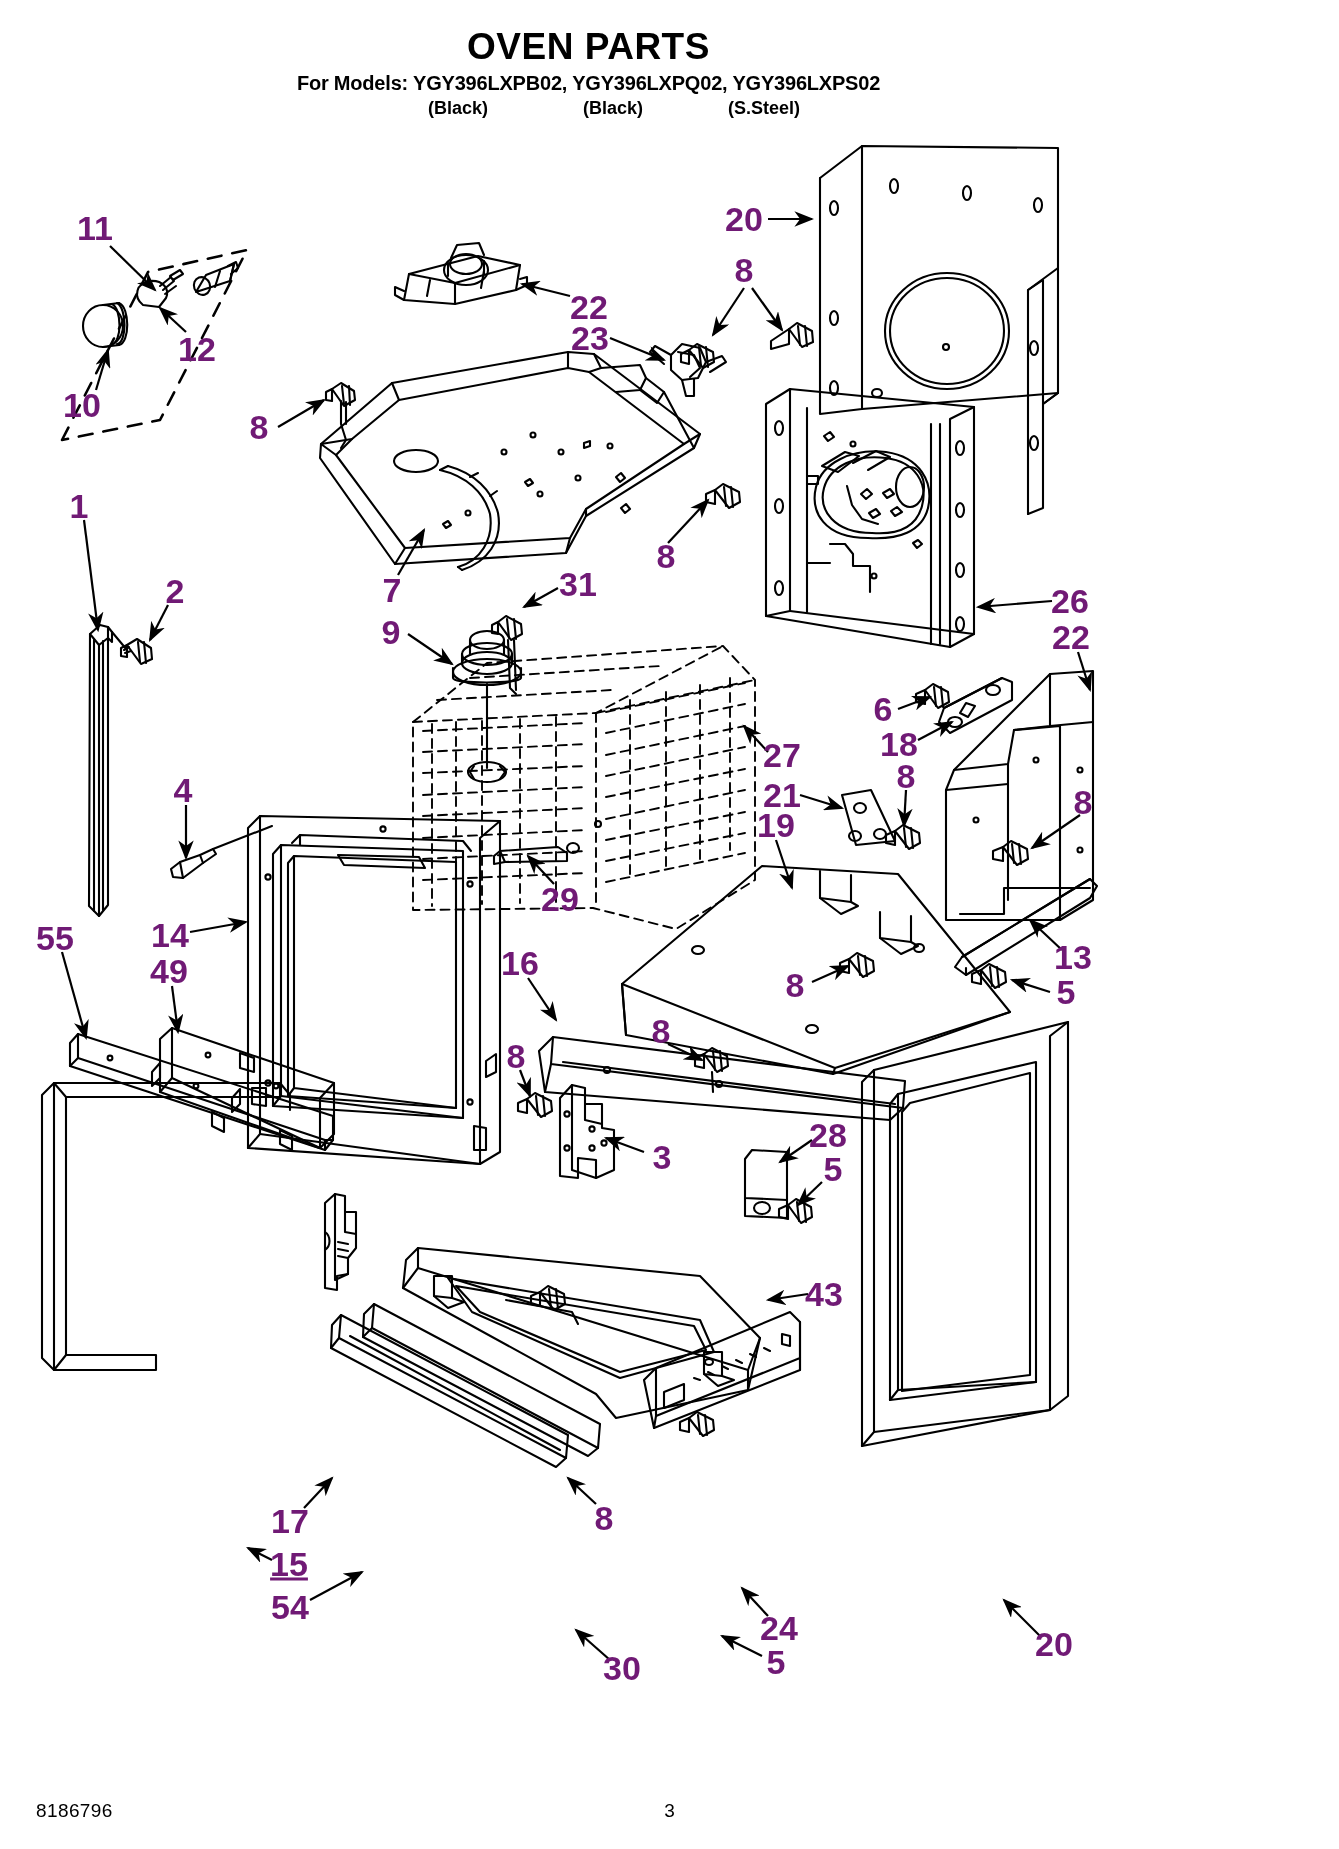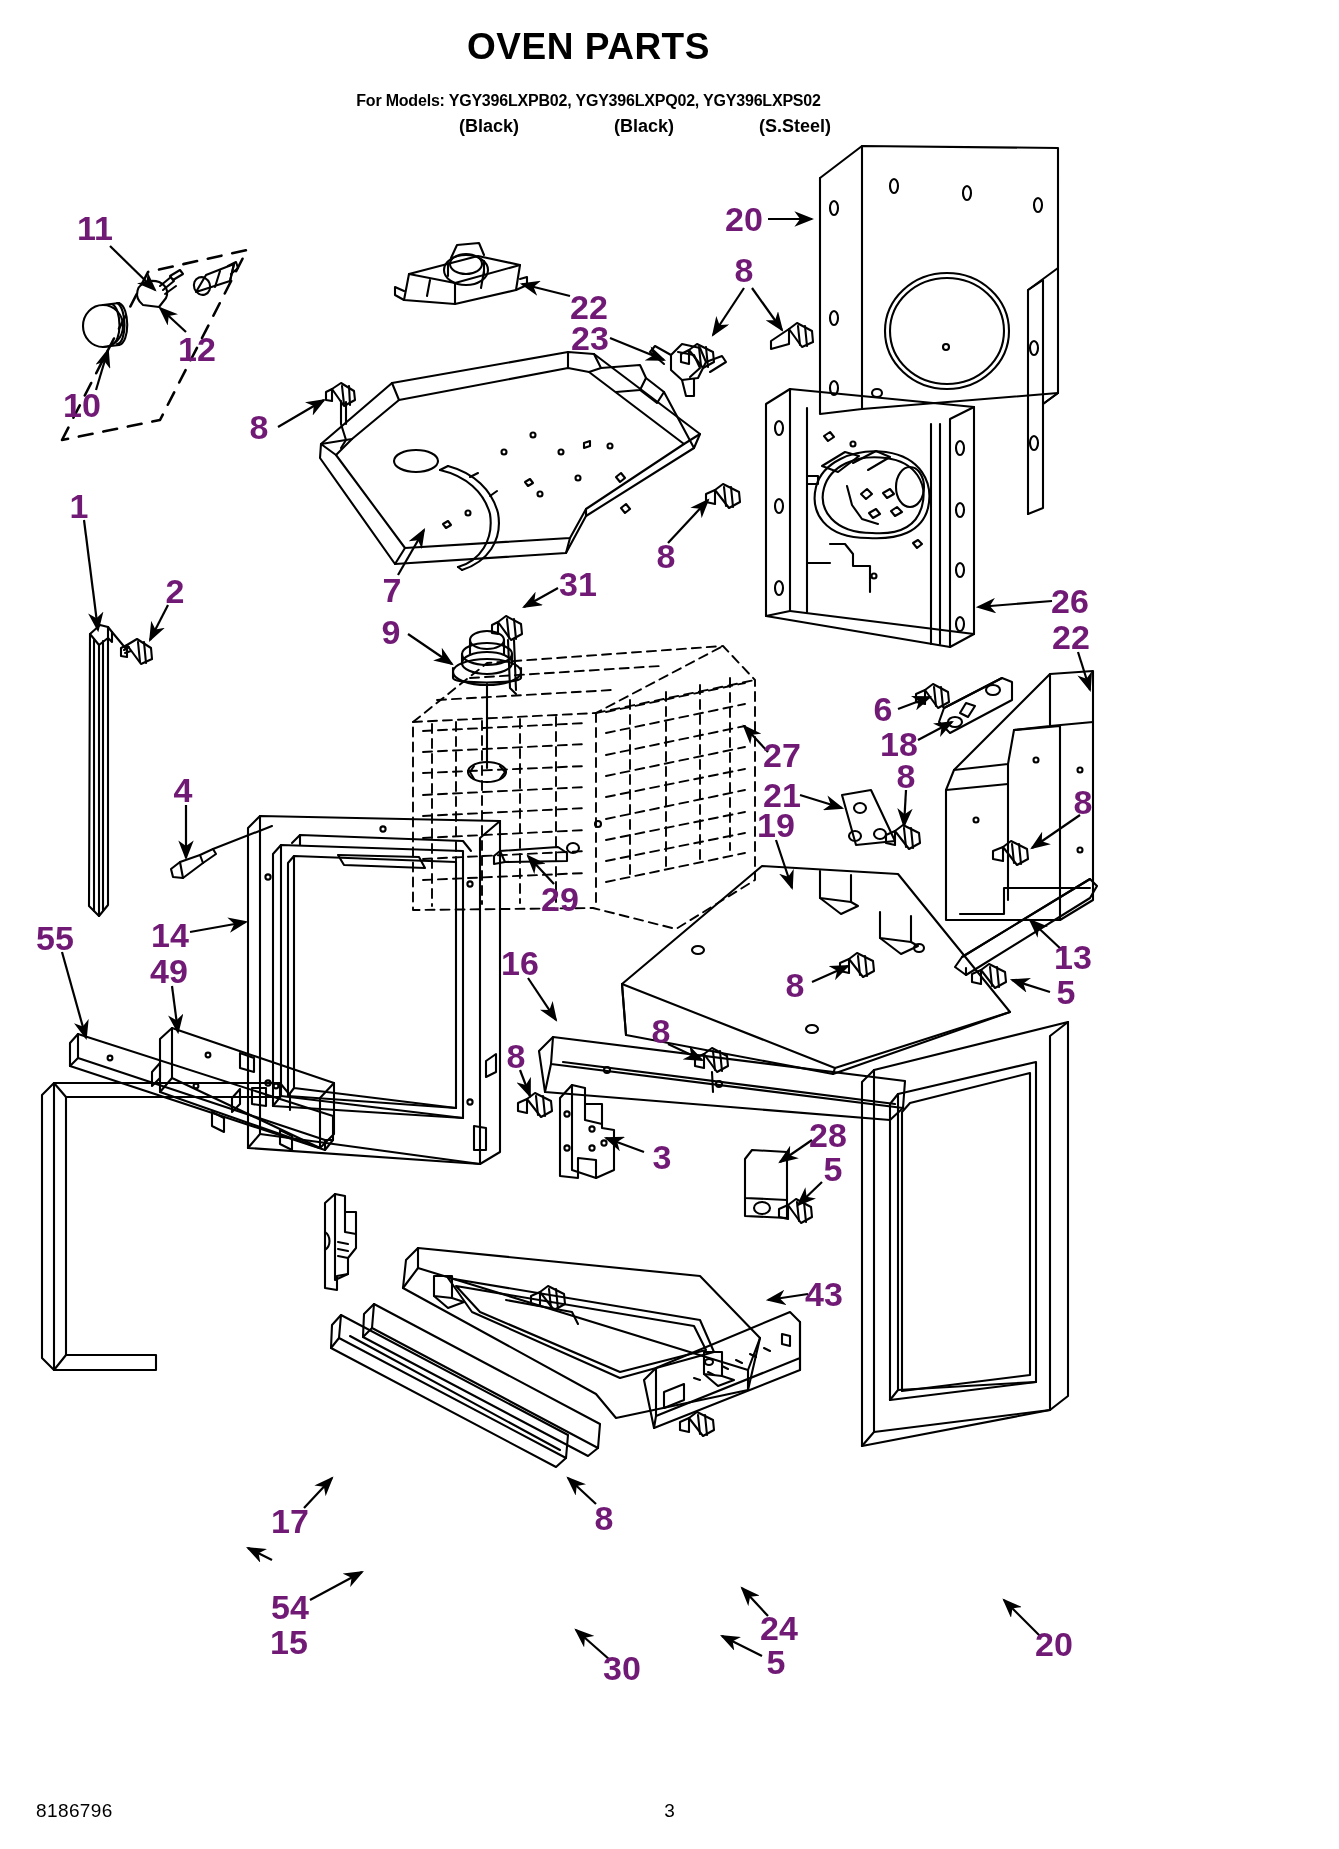--- a/index.html
+++ b/index.html
@@ -28,31 +28,30 @@
     text-align: center;
   }
   #doc-title {
     font-size: 37px;
     font-weight: bold;
     letter-spacing: 0.5px;
     line-height: 42px;
     font-family: "Liberation Sans", sans-serif;
   }
   #models-line {
-    font-size: 16px;
+    font-size: 20px;
     font-weight: bold;
     line-height: 26px;
-    margin-top: 20px;
+    margin-top: 2px;
     letter-spacing: -0.2px;
   }
   #colors-line {
     position: relative;
     height: 24px;
     margin-top: 1px;
-    margin-left: 31px;
   }
   #colors-line span {
     position: absolute;
     font-size: 18px;
     font-weight: bold;
     line-height: 22px;
   }
   .col-black  { left: 428px; }
   .col-white  { left: 583px; }
   .col-steel  { left: 728px; }
@@ -675,21 +674,21 @@
       <div class="callout" style="left: 1073px; top: 957px;">13</div>
       <div class="callout" style="left: 1066px; top: 992px;">5</div>
       <div class="callout" style="left: 795px; top: 985px;">8</div>
       <div class="callout" style="left: 520px; top: 963px;">16</div>
       <div class="callout" style="left: 661px; top: 1031px;">8</div>
       <div class="callout" style="left: 516px; top: 1056px;">8</div>
       <div class="callout" style="left: 662px; top: 1157px;">3</div>
       <div class="callout" style="left: 828px; top: 1135px;">28</div>
       <div class="callout" style="left: 833px; top: 1169px;">5</div>
       <div class="callout" style="left: 290px; top: 1521px;">17</div>
-      <div class="callout" style="left: 289px; top: 1642px;">15</div>
+      <div class="callout" style="left: 289px; top: 1564px; text-decoration: underline;">15</div>
       <div class="callout" style="left: 290px; top: 1607px;">54</div>
       <div class="callout" style="left: 604px; top: 1518px;">8</div>
       <div class="callout" style="left: 824px; top: 1294px;">43</div>
       <div class="callout" style="left: 622px; top: 1668px;">30</div>
       <div class="callout" style="left: 779px; top: 1628px;">24</div>
       <div class="callout" style="left: 776px; top: 1662px;">5</div>
       <div class="callout" style="left: 1054px; top: 1644px;">20</div>
     </div>
 
   <div id="footer">

